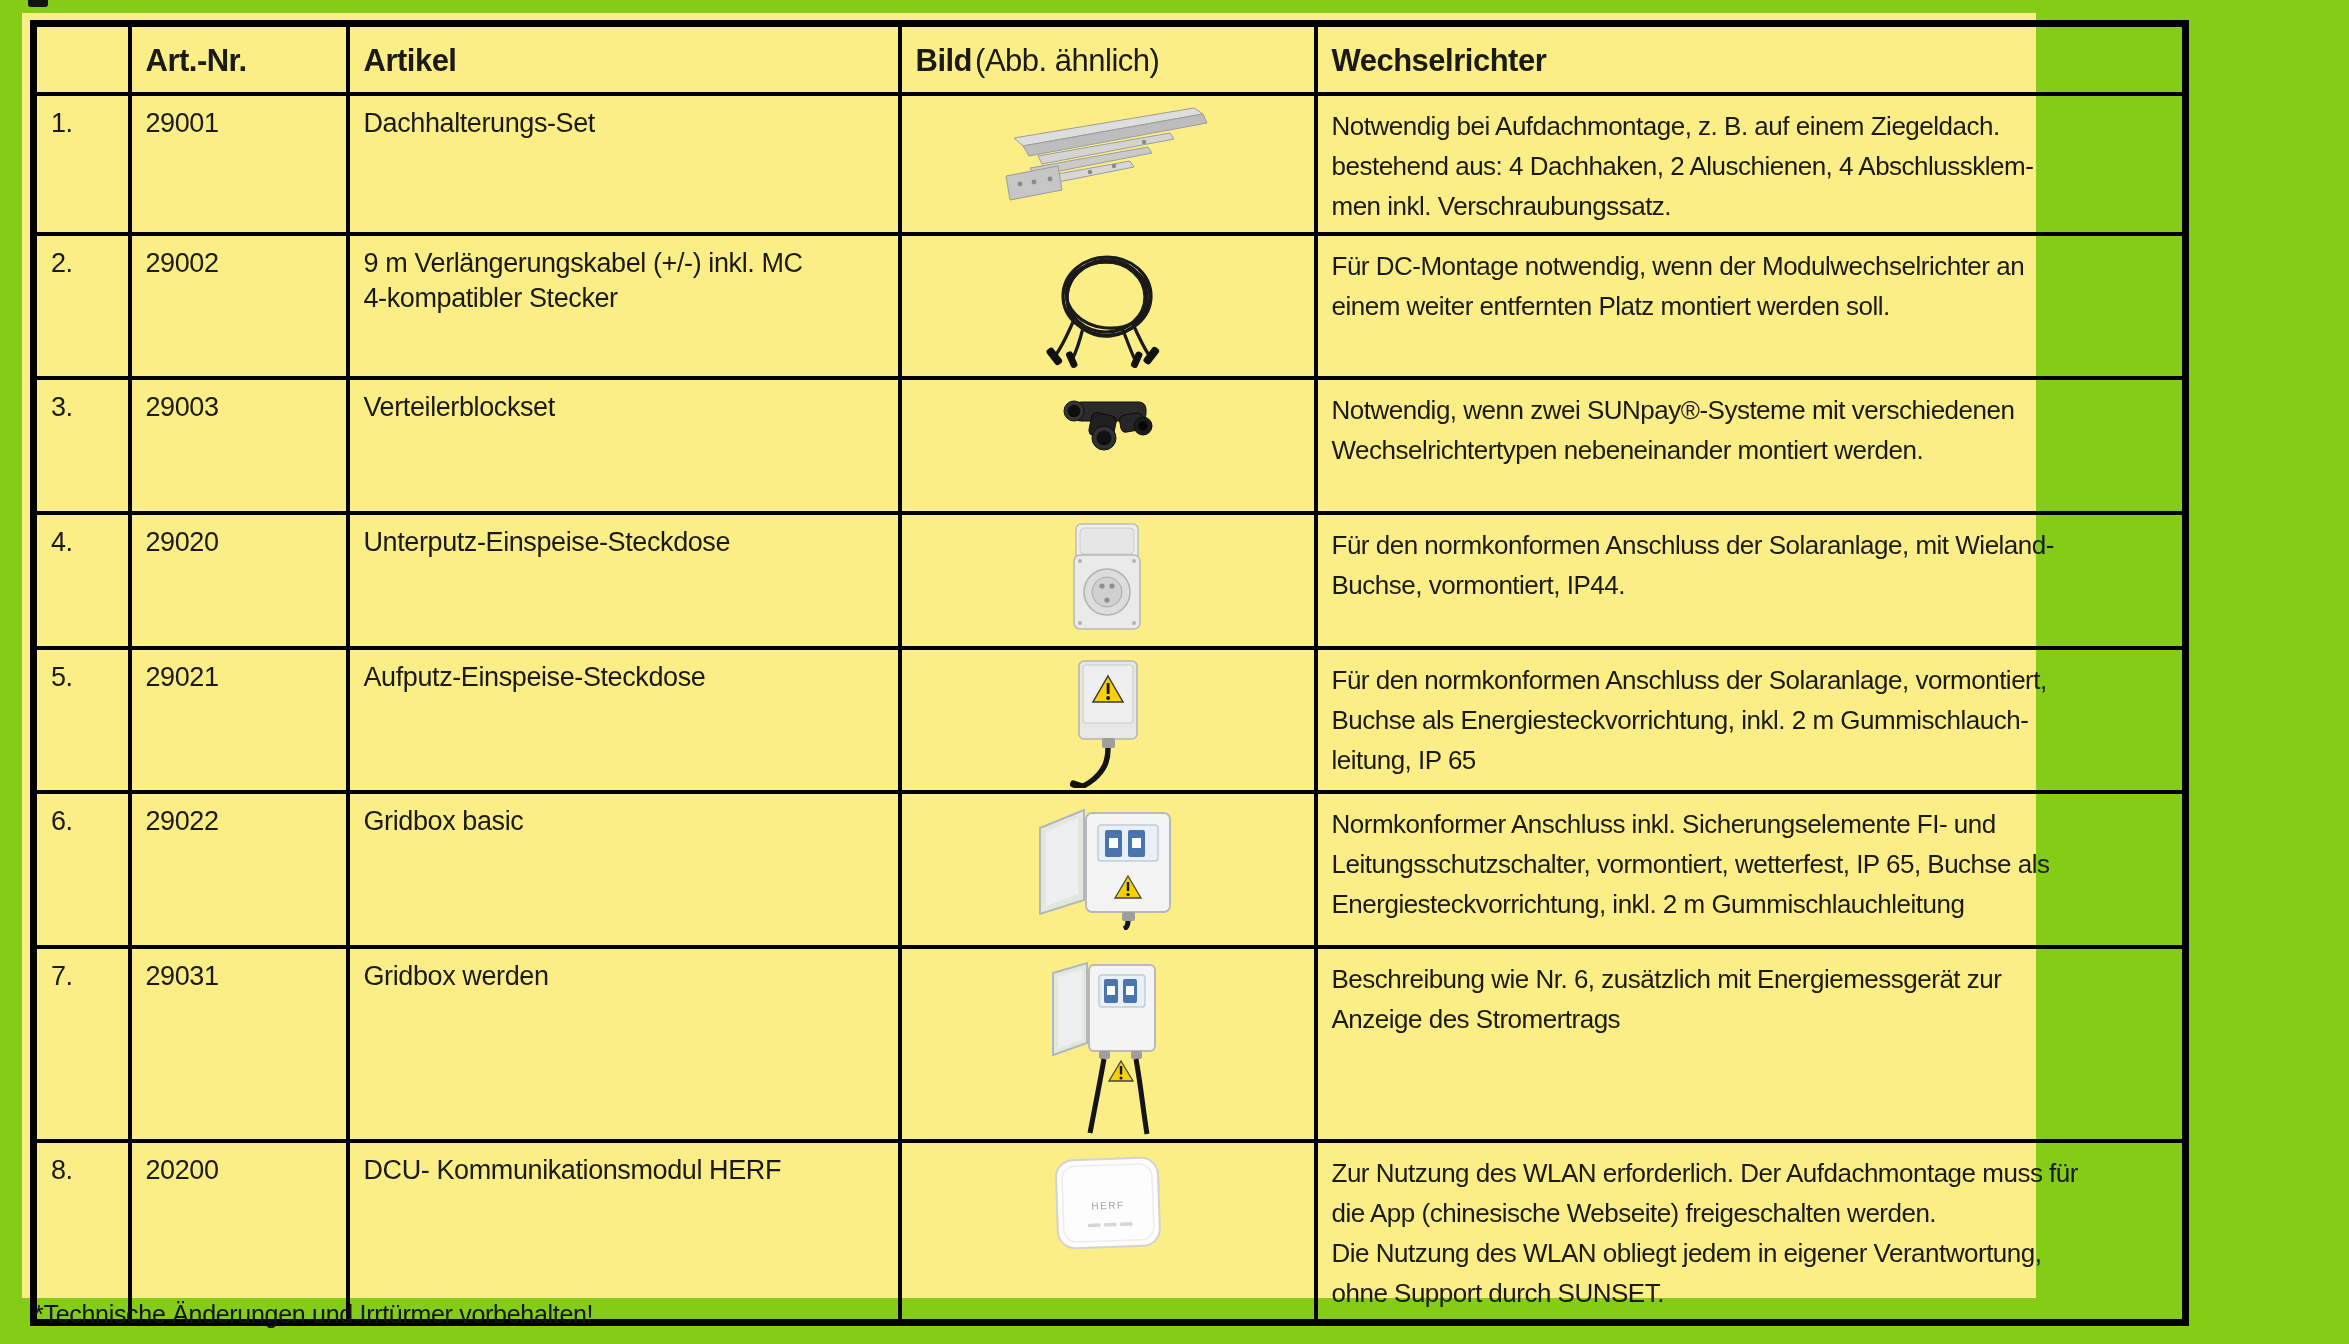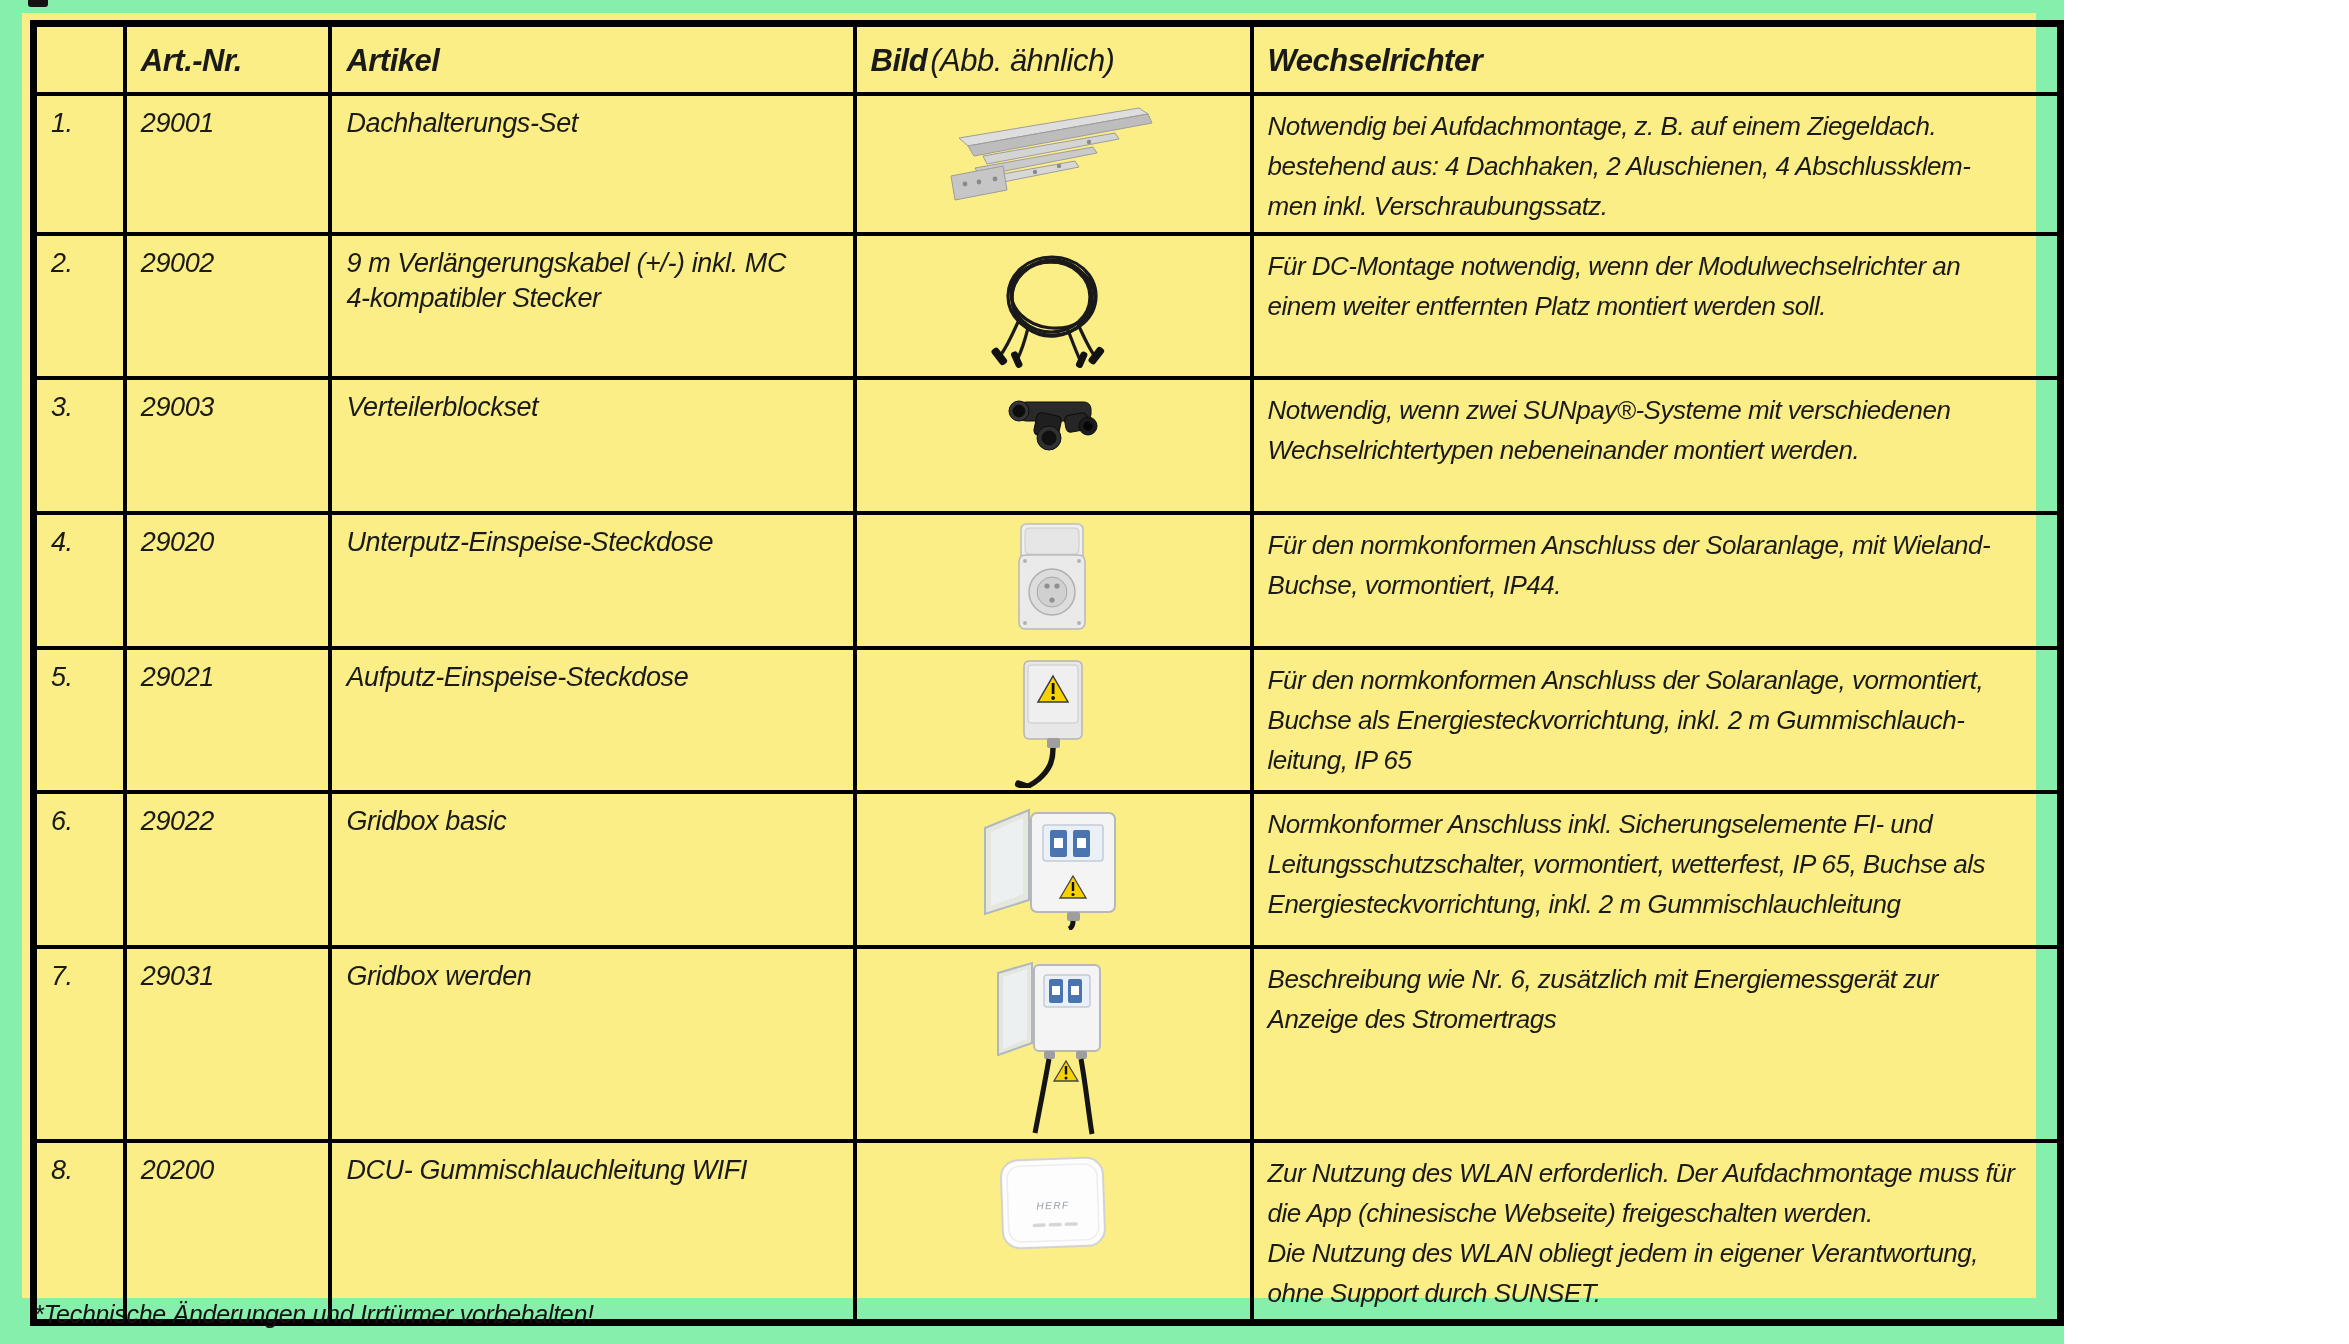--- a/index.html
+++ b/index.html
@@ -1,23 +1,22 @@
 <!DOCTYPE html>
 <html><head>
 <meta charset="utf-8">
 <style>
   html,body{margin:0;padding:0;background:#ffffff;}
   .canvas{
     position:relative;
-    width:2064px;height:1344px;
-    background:#86efac;
+    width:2349px;height:1344px;
+    background:#84cc16;
     font-family:"Liberation Sans", sans-serif;
     color:#1a1a18;
     overflow:hidden;
-    font-style:italic;
   }
   .highlight{
     position:absolute;left:22px;top:13px;
     width:2014px;height:1285px;
     background:#fbee86;
   }
   .top-fragment{
     position:absolute;left:28px;top:0;
     width:20px;height:7px;background:#141414;border-radius:0 0 3px 3px;
   }
@@ -272,21 +271,21 @@
       </td>
       <td>
             <span class="use">Beschreibung wie Nr. 6, zusätzlich mit Energiemessgerät zur
 Anzeige des Stromertrags</span>
           </td>
     </tr>
 
     <tr class="r9">
       <td><span class="t">8.</span></td>
       <td><span class="t">20200</span></td>
-      <td><span class="t">DCU- Gummischlauchleitung WIFI</span></td>
+      <td><span class="t">DCU- Kommunikationsmodul HERF</span></td>
       <td class="c-img">
         <svg width="138" height="112" viewBox="0 0 138 112">
           <g transform="rotate(-2 69 56)">
             <rect x="18" y="10" width="102" height="88" rx="17" fill="#fdfdfd" stroke="#d2d2d2" stroke-width="2"></rect>
             <rect x="24" y="16" width="90" height="76" rx="13" fill="none" stroke="#ededed" stroke-width="1.5"></rect>
             <text x="69" y="60" text-anchor="middle" font-size="10" letter-spacing="1.5" fill="#9aa0a6" font-family="Liberation Sans, sans-serif">HERF</text>
             <rect x="48" y="74" width="13" height="3.5" rx="1.5" fill="#d6d6d6"></rect>
             <rect x="64" y="74" width="13" height="3.5" rx="1.5" fill="#d6d6d6"></rect>
             <rect x="80" y="74" width="13" height="3.5" rx="1.5" fill="#d6d6d6"></rect>
           </g>

